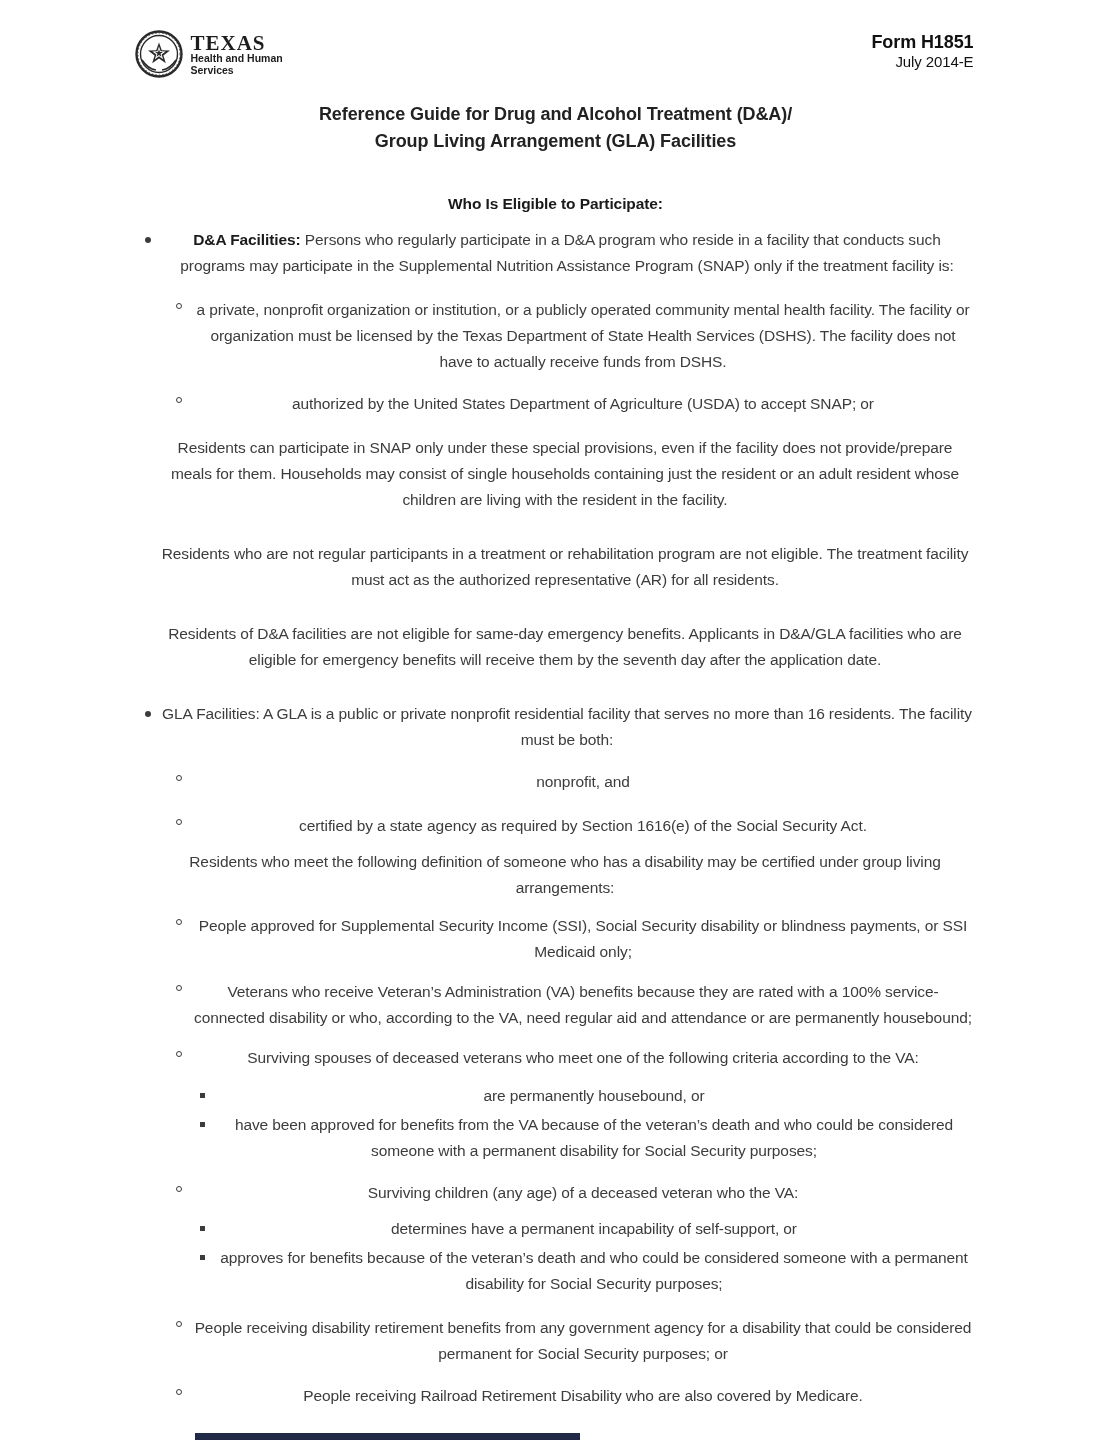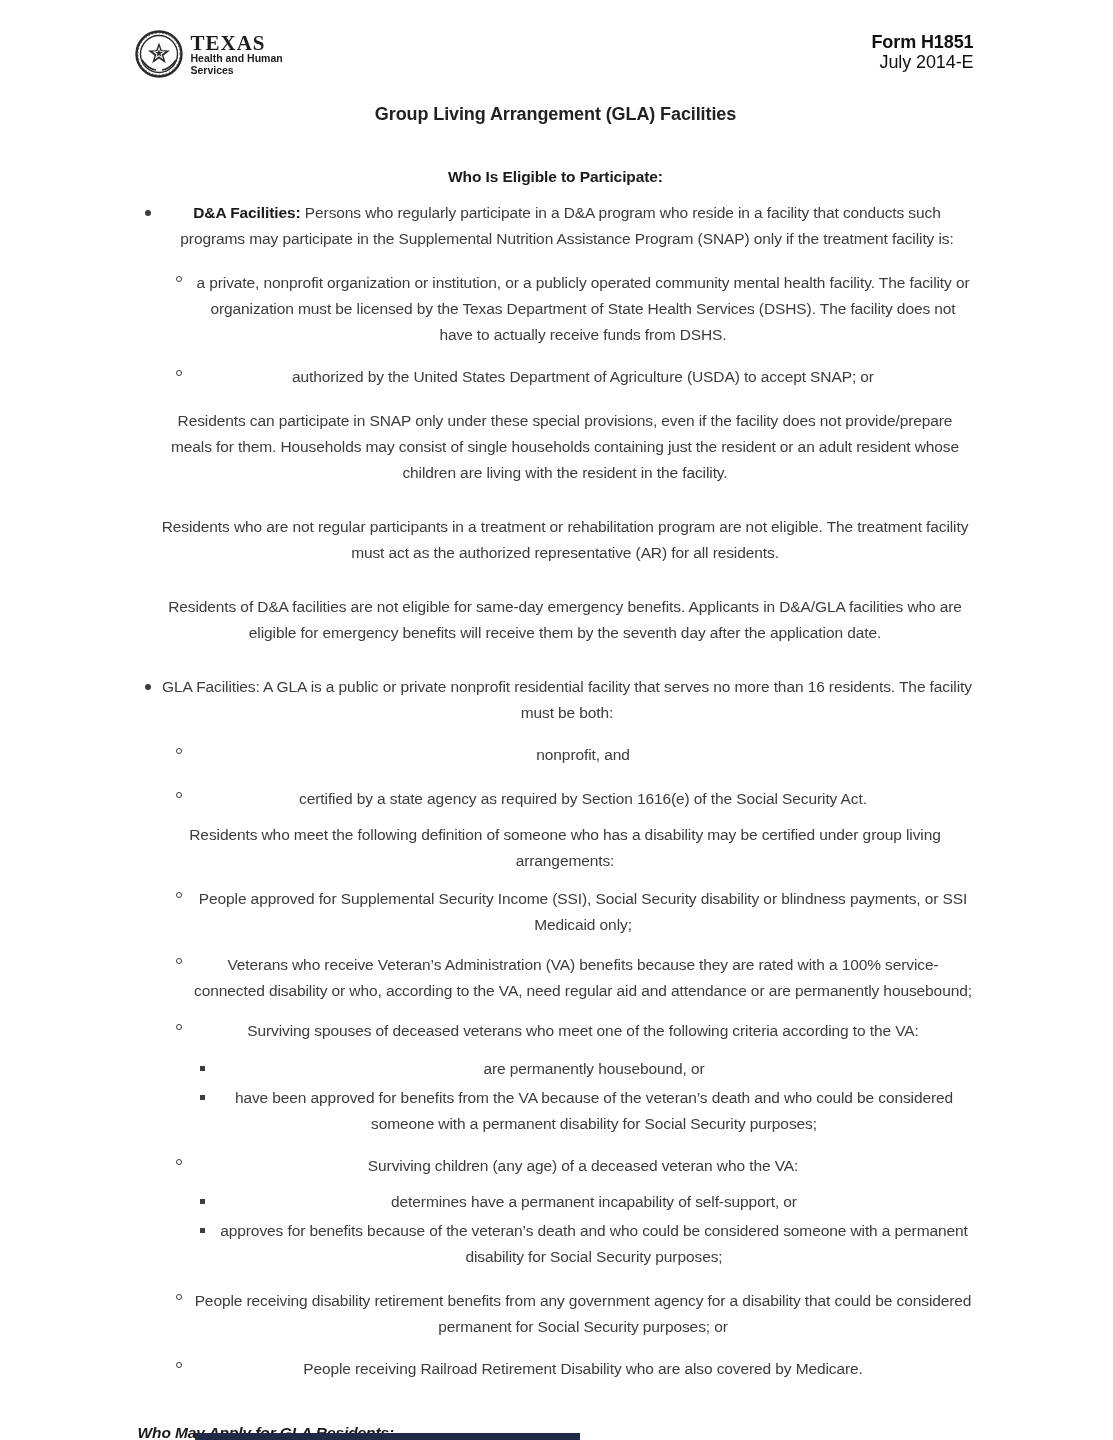--- a/index.html
+++ b/index.html
@@ -16,21 +16,21 @@
   }
   
   .hdr { display:flex; justify-content:space-between; align-items:flex-start; }
   .logo { display:flex; align-items:flex-start; gap:8px; margin-left:-3px; }
   .seal { width:48px; height:48px; }
   .logo-text { padding-top:3px; }
   .logo-texas { font-family:"Liberation Serif", serif; font-size:21px; font-weight:bold; color:#1d1d1d; line-height:20px; letter-spacing:1px; }
   .logo-sub { font-size:10.5px; font-weight:bold; color:#1d1d1d; line-height:11.5px; letter-spacing:0; }
   .form-meta { text-align:right; color:#111; line-height:20px; padding-top:2px; }
   .form-num { font-weight:bold; font-size:18px; }
-  .form-rev { font-size:18px; }
+  .form-rev { font-size:15px; }
   
   .title { text-align:center; margin-top:23px; font-size:18px; font-weight:bold; color:#222; line-height:27px; letter-spacing:-0.1px; }
   
   .sec-h { font-size:15.5px; font-weight:bold; color:#1a1a1a; }
   .h-elig { margin-top:36px;text-align:center; }
   .h-apply { margin-top:38px;font-style:italic; }
   strong { color:#1a1a1a; }
   p { margin:0;text-align:center; }
   
   .li { display:flex; align-items:flex-start; }
@@ -77,20 +77,21 @@
         <div class="logo-sub">Services</div>
       </div>
     </div>
     <div class="form-meta">
       <div class="form-num">Form H1851</div>
       <div class="form-rev">July 2014-E</div>
     </div>
   </div>
 
   <div class="title">
+    <div>Reference Guide for Drug and Alcohol Treatment (D&amp;A)/</div>
     <div>Group Living Arrangement (GLA) Facilities</div>
   </div>
 
   <div class="sec-h h-elig">Who Is Eligible to Participate:</div>
 
   <div class="ul1">
     <div class="li mt10">
       <span class="mk mk-dot"></span>
       <p class="txt"><strong>D&amp;A Facilities:</strong> <span>Persons who regularly participate in a D&amp;A program who reside in a facility that conducts such programs may participate in the Supplemental Nutrition Assistance Program (SNAP) only if the treatment facility is:</span></p>
     </div>

